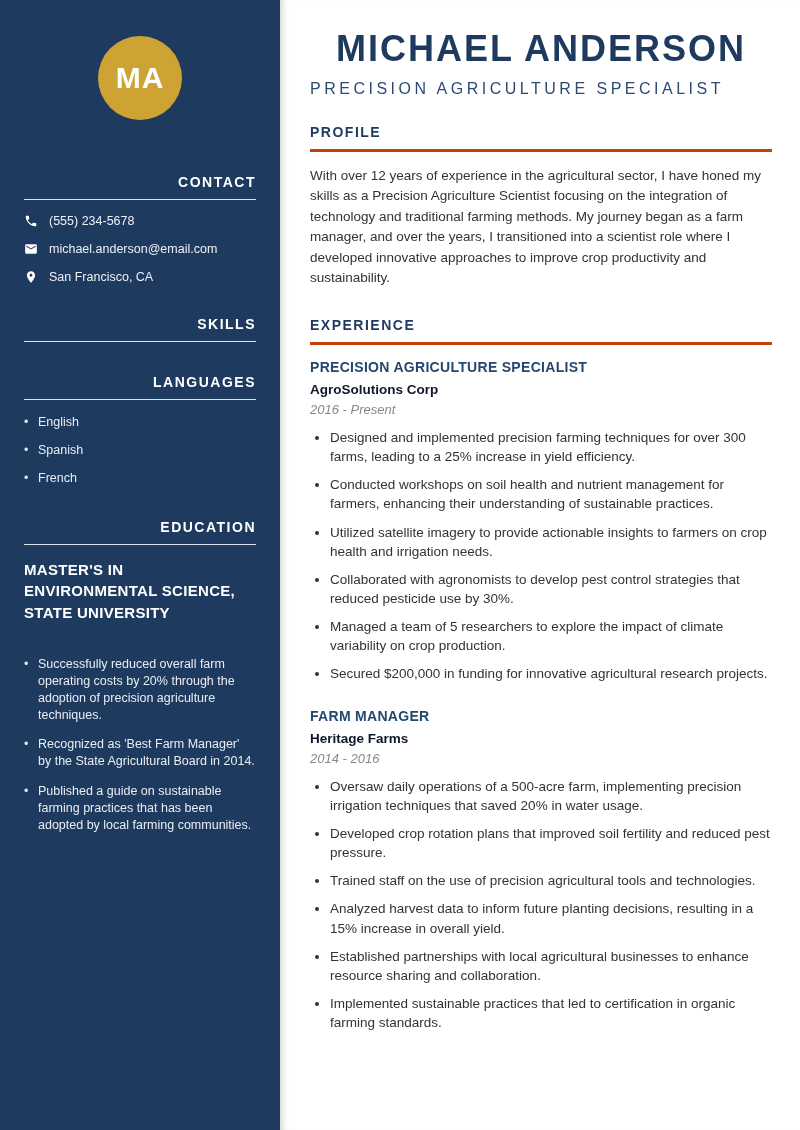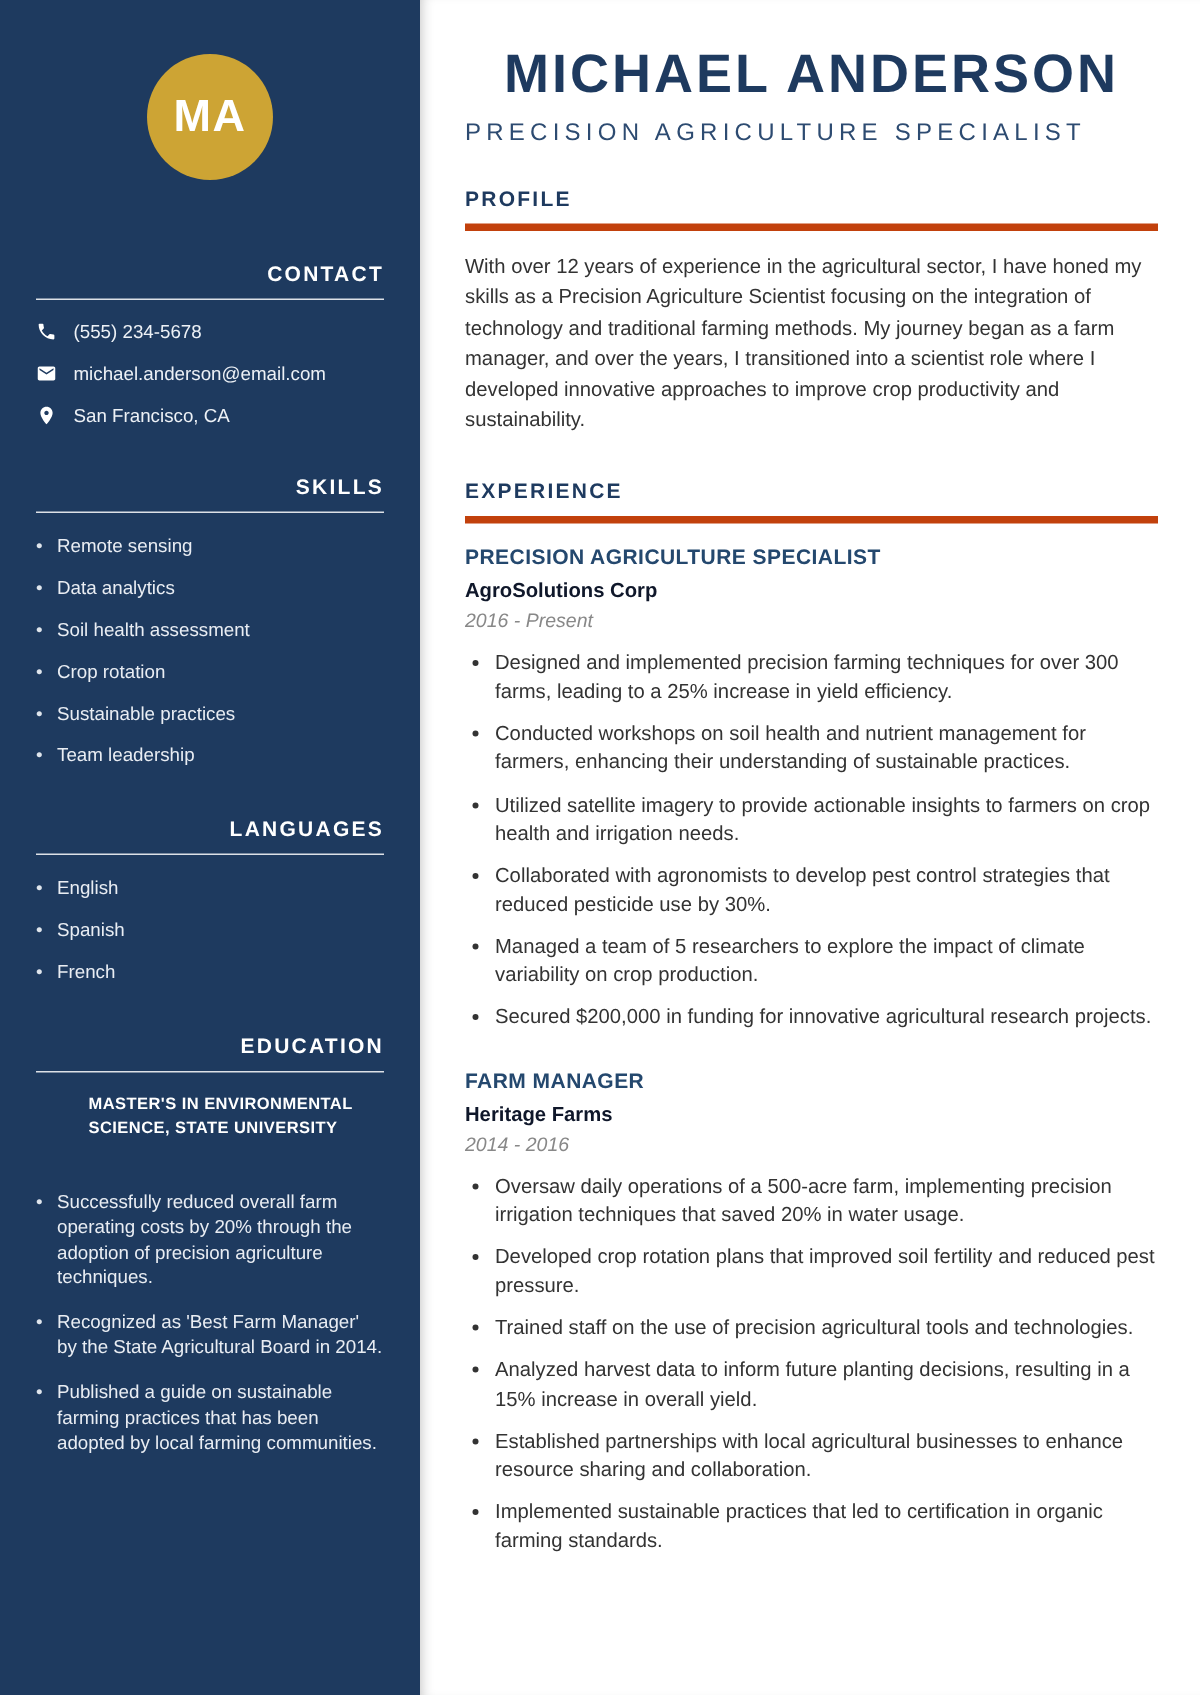--- a/index.html
+++ b/index.html
@@ -45,22 +45,22 @@
   .cicon { width: 14px; height: 14px; flex: 0 0 14px; display: inline-flex; }
   .cicon svg { width: 14px; height: 14px; fill: #ffffff; }
   .side-list { list-style: none; margin: 0; padding: 0; }
   .side-list li {
     position: relative; padding-left: 14px;
     font-size: 12.5px; margin-bottom: 11px; line-height: 1.35; color: #e9edf3;
   }
   .side-list li::before { content: "•"; position: absolute; left: 0; color: #dfe5ec; }
   .side-list.loose li { margin-bottom: 13px; }
   .degree {
-    font-size: 11px; font-weight: bold; color: #ffffff;
-    line-height: 1.45; letter-spacing: 0.3px; margin-left: 35px;
+    font-size: 15px; font-weight: bold; color: #ffffff;
+    line-height: 1.45; letter-spacing: 0.3px;
   }
 
   
   .main {
     flex: 1; background: #ffffff;
     padding: 30px 28px 30px 30px;
     box-shadow: inset 7px 0 9px -7px rgba(0,0,0,0.28);
   }
   .name {
     margin: 0 0 12px 0;
@@ -69,21 +69,21 @@
     line-height: 1.05;
     text-align: center;
   }
   .subtitle {
     font-size: 16px; letter-spacing: 3.5px; color: #2d4b71;
     margin-bottom: 26px;
   }
   .main-heading {
     font-size: 14px; font-weight: bold; color: var(--heading-navy);
     letter-spacing: 1.5px; margin: 0 0 14px 0;
-    padding-bottom: 9px; border-bottom: 5px solid #c2410c;
+    padding-bottom: 9px; border-bottom: 3px solid #c2410c;
   }
   .profile-text {
     margin: 0 0 28px 0;
     font-size: 13.5px; line-height: 1.52; color: #333333;
   }
   .job { margin-bottom: 24px; }
   .job-title {
     margin: 14px 0 7px 0;
     font-size: 14px; font-weight: bold; color: #24486e; letter-spacing: 0.3px;
   }
@@ -128,28 +128,20 @@
           <svg viewBox="0 0 24 24">
               <path d="M12 2C8.13 2 5 5.13 5 9c0 5.25 7 13 7 13s7-7.75 7-13c0-3.87-3.13-7-7-7zm0 9.5c-1.38 0-2.5-1.12-2.5-2.5S10.62 6.5 12 6.5s2.5 1.12 2.5 2.5-1.12 2.5-2.5 2.5z"></path>
             </svg>
         </span>
         <span>San Francisco, CA</span>
       </div>
     </section>
 
     <section class="side-section">
       <h2 class="side-heading">SKILLS</h2>
-      <ul class="side-list">
-          <li>Remote sensing</li>
-          <li>Data analytics</li>
-          <li>Soil health assessment</li>
-          <li>Crop rotation</li>
-          <li>Sustainable practices</li>
-          <li>Team leadership</li>
-        </ul>
     </section>
 
     <section class="side-section">
       <h2 class="side-heading">LANGUAGES</h2>
       <ul class="side-list">
           <li>English</li>
           <li>Spanish</li>
           <li>French</li>
         </ul>
     </section>

